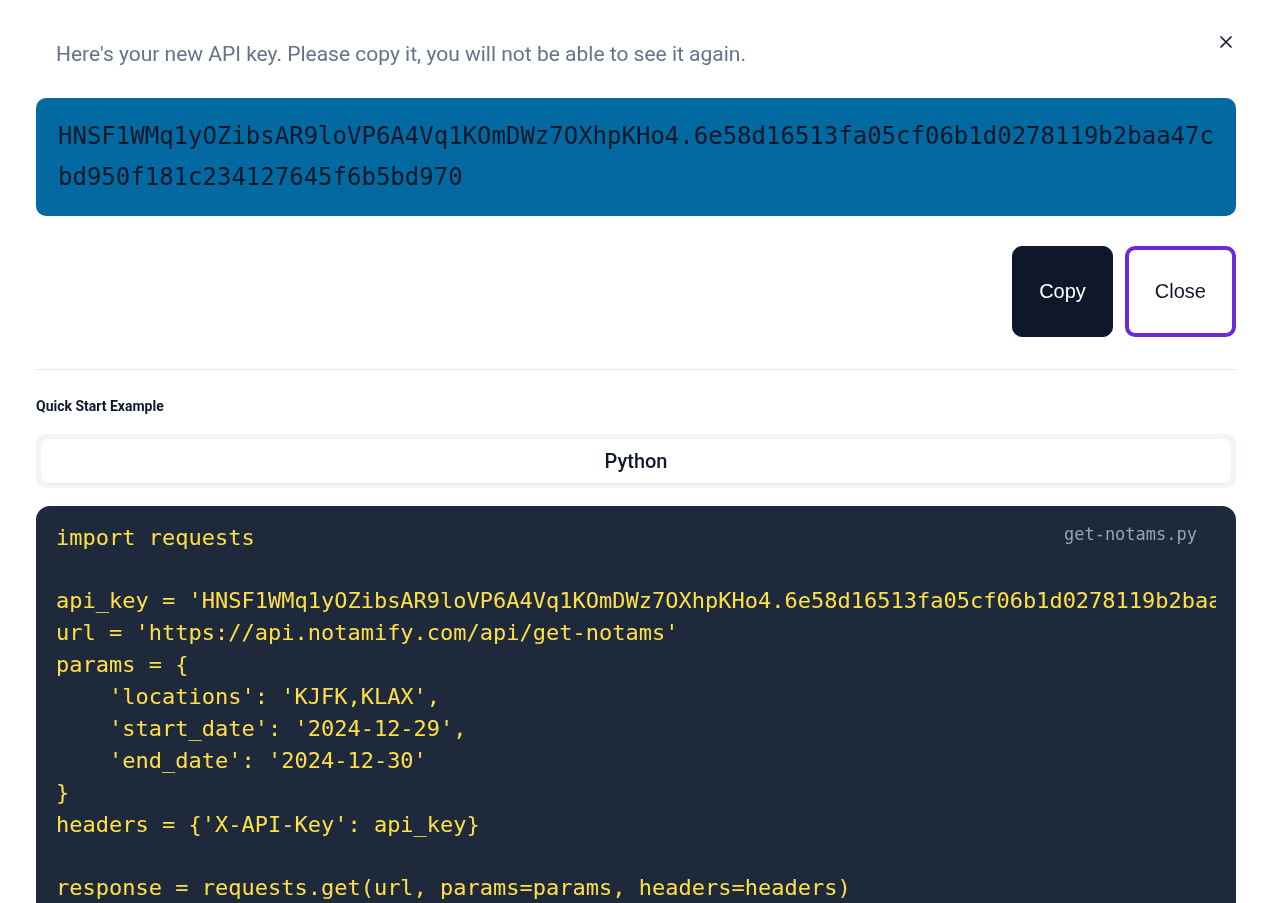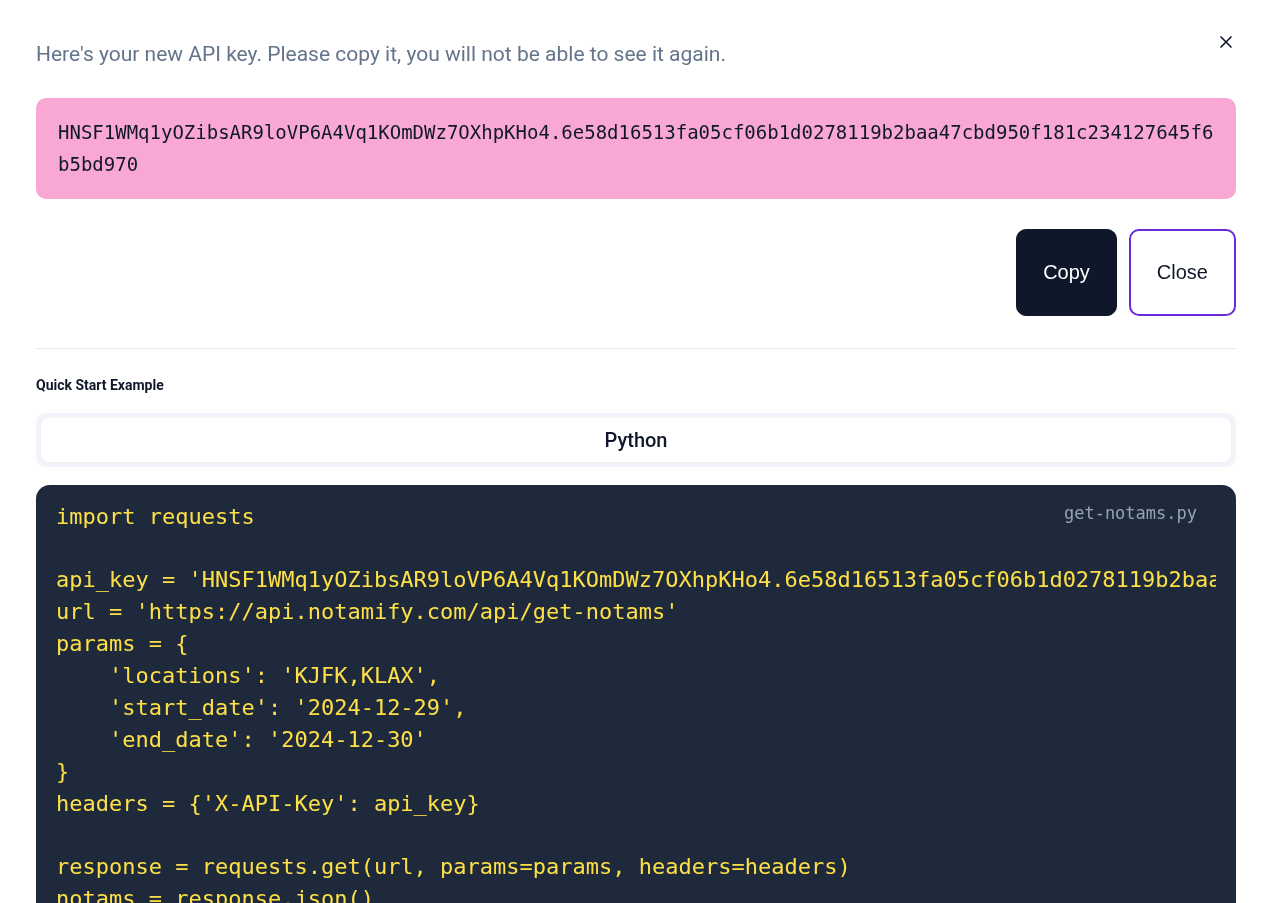--- a/index.html
+++ b/index.html
@@ -31,28 +31,29 @@
     font-size: 30px;
     font-weight: 700;
     color: #0f172a;
     letter-spacing: -0.01em;
   }
   .subtitle {
     margin-top: 12px;
     font-size: 21px;
     color: #64748b;
     font-weight: 400;
+    margin-left: 20px;
   }
   .key-box {
     margin-top: 32px;
-    background: #f9a8d4;
+    background: #0369a1;
     border-radius: 10px;
     padding: 18px 22px;
     font-family: ui-monospace, SFMono-Regular, Menlo, Consolas, monospace;
-    font-size: 19px;
+    font-size: 24px;
     color: #0f172a;
     word-break: break-all;
     line-height: 1.7;
   }
   .button-row {
     margin-top: 30px;
     display: flex;
     justify-content: flex-end;
     gap: 12px;
   }
@@ -65,21 +66,21 @@
     border: 1px solid transparent;
   }
   .btn-primary {
     background: #0f172a;
     color: #ffffff;
     border-color: #0f172a;
   }
   .btn-secondary {
     background: #ffffff;
     color: #0f172a;
-    border: 2px solid #6d28d9;
+    border: 4px solid #6d28d9;
   }
   .divider {
     margin-top: 32px;
     border: none;
     border-top: 1px solid #e2e8f0;
   }
   .section-title {
     margin-top: 28px;
     font-size: 14px;
     font-weight: 700;

